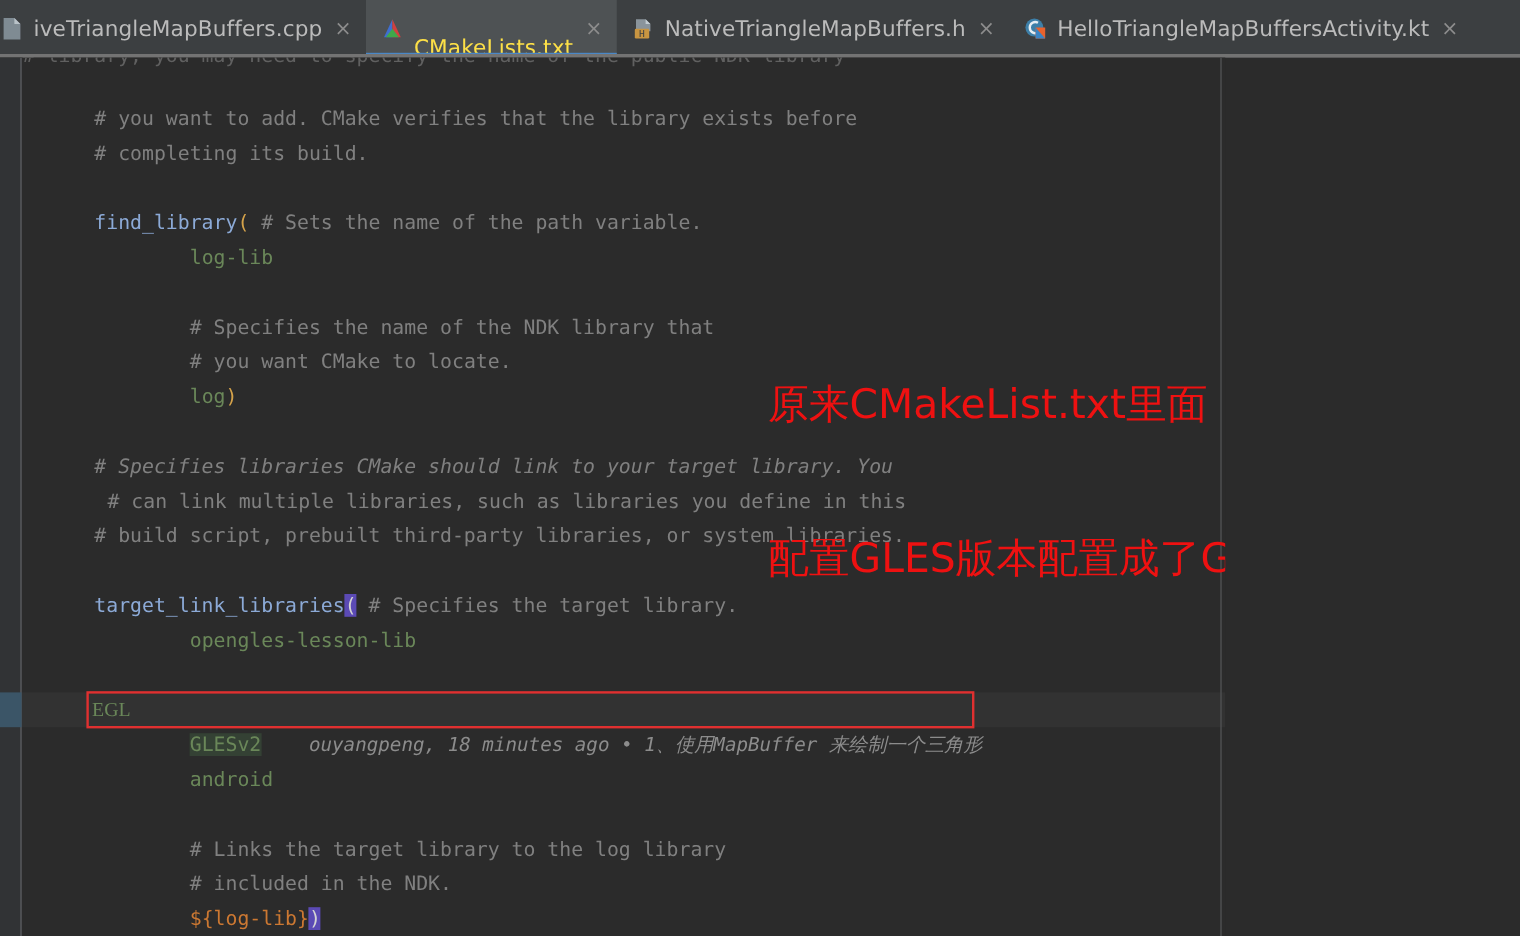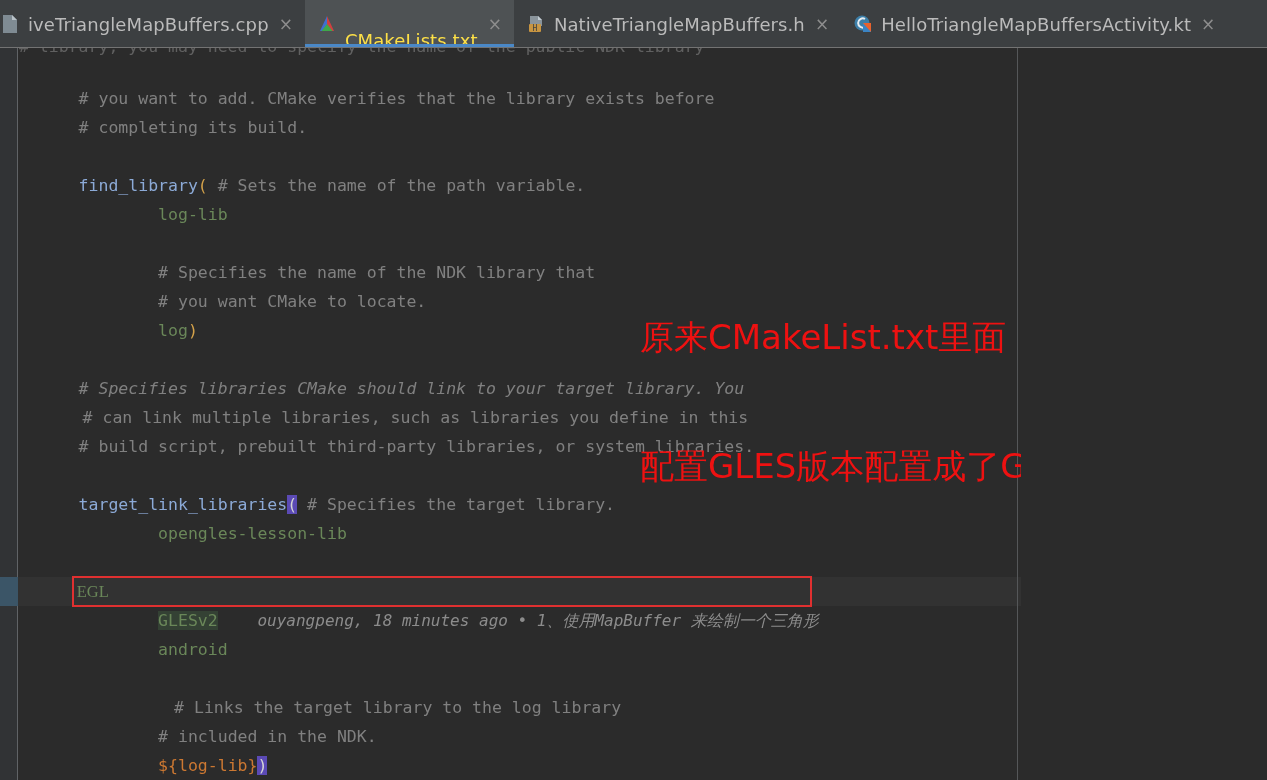--- a/index.html
+++ b/index.html
@@ -9,21 +9,21 @@
     overflow: hidden;
     background: #2b2b2b;
     font-family: "DejaVu Sans", sans-serif;
   }
 
   
   #tabbar {
     position: absolute; left: 0; top: 0;
     width: 1267px; height: 48px;
     background: #3c3f41;
-    border-bottom: 1px solid #737373;
+    border-bottom: 3px solid #737373;
     display: flex; align-items: stretch;
     overflow: hidden;
   }
   .tab {
     display: flex; align-items: center;
     gap: 8px;
     padding: 0 12px 0 12px;
     height: 48px;
     position: relative;
     font-size: 18px;
@@ -238,21 +238,21 @@
     <div class="line" style="position: absolute; left: 0px; top: 239px;">
       <span>        </span><span class="t-str">log</span><span class="t-paren">)</span>
     </div>
 
     <div class="line" style="position: absolute; left: 0px; top: 268px;">&nbsp;</div>
 
     <div class="line" style="position: absolute; left: 0px; top: 297px; font-style: italic;">
       <span class="t-comment"># Specifies libraries CMake should link to your target library. You</span>
     </div>
 
-    <div class="line" style="position: absolute; left: 4px; top: 326px;">
+    <div class="line" style="position: absolute; left: 11px; top: 326px;">
       <span class="t-comment"># can link multiple libraries, such as libraries you define in this</span>
     </div>
 
     <div class="line" style="position: absolute; left: 0px; top: 355px;">
       <span class="t-comment"># build script, prebuilt third-party libraries, or system libraries.</span>
     </div>
 
     <div class="line" style="position: absolute; left: 0px; top: 384px;">&nbsp;</div>
 
     <div class="line" style="position: absolute; left: 0px; top: 413px;">
@@ -272,21 +272,21 @@
     <div class="line" style="position: absolute; left: 0px; top: 529px;">
       <span>        </span><span class="t-str glesv2-hl">GLESv2</span><span>    </span><span class="blame">ouyangpeng, 18 minutes ago • 1、使用MapBuffer 来绘制一个三角形</span>
     </div>
 
     <div class="line" style="position: absolute; left: 0px; top: 558px;">
       <span>        </span><span class="t-str">android</span>
     </div>
 
     <div class="line" style="position: absolute; left: 0px; top: 587px;">&nbsp;</div>
 
-    <div class="line" style="position: absolute; left: 0px; top: 616px; padding-left: 16px;">
+    <div class="line" style="position: absolute; left: 0px; top: 616px;">
       <span>        </span><span class="t-comment"># Links the target library to the log library</span>
     </div>
 
     <div class="line" style="position: absolute; left: 0px; top: 645px;">
       <span>        </span><span class="t-comment"># included in the NDK.</span>
     </div>
 
     <div class="line" style="position: absolute; left: 0px; top: 674px;">
       <span>        </span><span class="t-var">${log-lib}</span><span class="t-match">)</span>
     </div>

